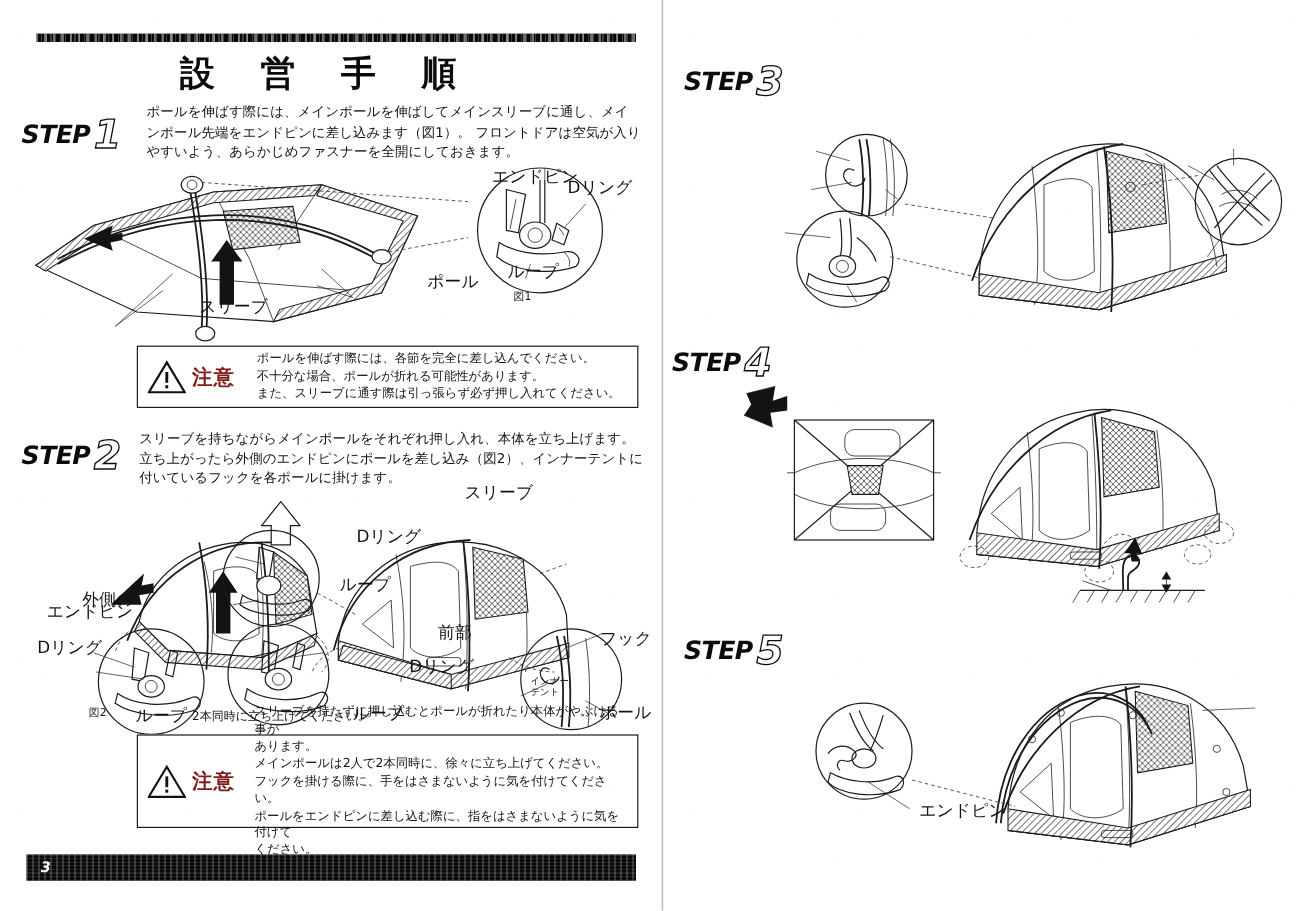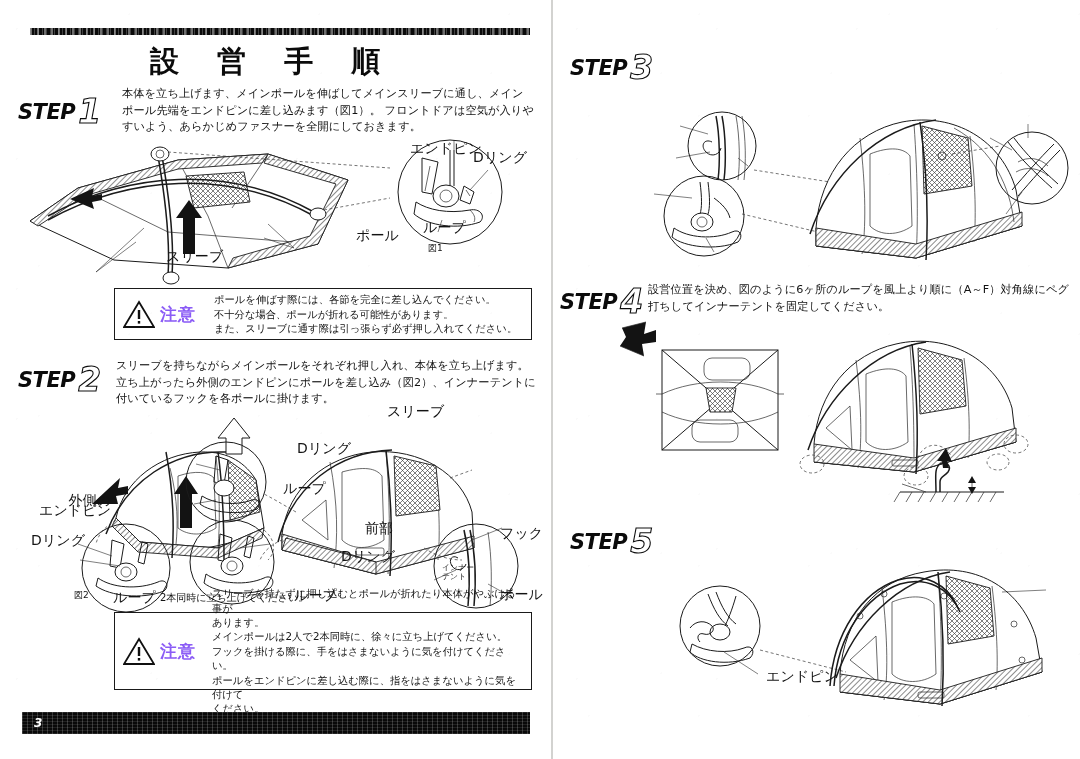--- a/index.html
+++ b/index.html
@@ -140,21 +140,21 @@
     width: 32px; height: 28px;
     position: relative;
     flex: 0 0 auto;
   }
   .caution .tri svg { display:block; }
   .caution .kanji {
     font-size: 17px;
     font-weight: bold;
     letter-spacing: 1px;
     margin-left: 5px;
-    color: #8b5cf6;
+    color: #7f1d1d;
   }
   .caution .ctext {
     font-size: 10.3px;
     line-height: 14.4px;
     padding: 4px 6px 4px 4px;
     color: #131313;
   }
 
   
   .lbl {
@@ -210,21 +210,21 @@
   <div class="page page-left">
 
     <div class="head-rule left"></div>
 
     <div class="doc-title">設 営 手 順</div>
 
     <div class="step-badge" style="left:18px; top:88px;">
       <span class="word">STEP</span><span class="num">1</span>
     </div>
 
-    <div class="step-body" style="left:122px; top:86px; width:412px;">本体を立ち上げます、メインポールを伸ばしてメインスリーブに通し、メインポール先端をエンドピンに差し込みます（図1）。
+    <div class="step-body" style="left:122px; top:86px; width:412px;">ポールを伸ばす際には、メインポールを伸ばしてメインスリーブに通し、メインポール先端をエンドピンに差し込みます（図1）。
 フロントドアは空気が入りやすいよう、あらかじめファスナーを全開にしておきます。</div>
 
     <div class="fig" style="left:18px; top:136px;">
       <svg width="520" height="150" viewBox="0 0 520 150">
         <defs>
           <pattern id="hatchd" width="4" height="4" patternUnits="userSpaceOnUse" patternTransform="rotate(45)">
             <rect width="4" height="4" fill="#ffffff"></rect>
             <line x1="0" y1="0" x2="0" y2="4" stroke="#2b2b2b" stroke-width="1.1"></line>
           </pattern>
           <pattern id="meshd" width="5" height="5" patternUnits="userSpaceOnUse">
@@ -510,21 +510,20 @@
         <path class="lead" d="M426 28 L426 14"></path>
         <path class="lead" d="M410 40 L388 28"></path>
         <path class="lead" d="M420 82 L404 104"></path>
       </svg>
     </div>
 
     <div class="step-badge" style="left:8px; top:278px;">
       <span class="word">STEP</span><span class="num">4</span>
     </div>
 
-    <div class="step-body" style="left:96px; top:282px; width:424px;">設営位置を決め、図のように6ヶ所のループを風上より順に（A～F）対角線にペグ打ちしてインナーテントを固定してください。</div>
 
     <div class="fig" style="left:48px; top:316px;">
       <svg width="470" height="210" viewBox="0 0 470 210">
 
         <g class="arrow">
           <polygon points="22,12 46,6 44,18 56,14 56,26 42,28 44,40 20,30 26,21"></polygon>
         </g>
         <path class="thin" d="M22,12 L46,6 M20,30 L44,40"></path>
 
         <rect class="ln" x="62" y="34" width="116" height="100"></rect>

